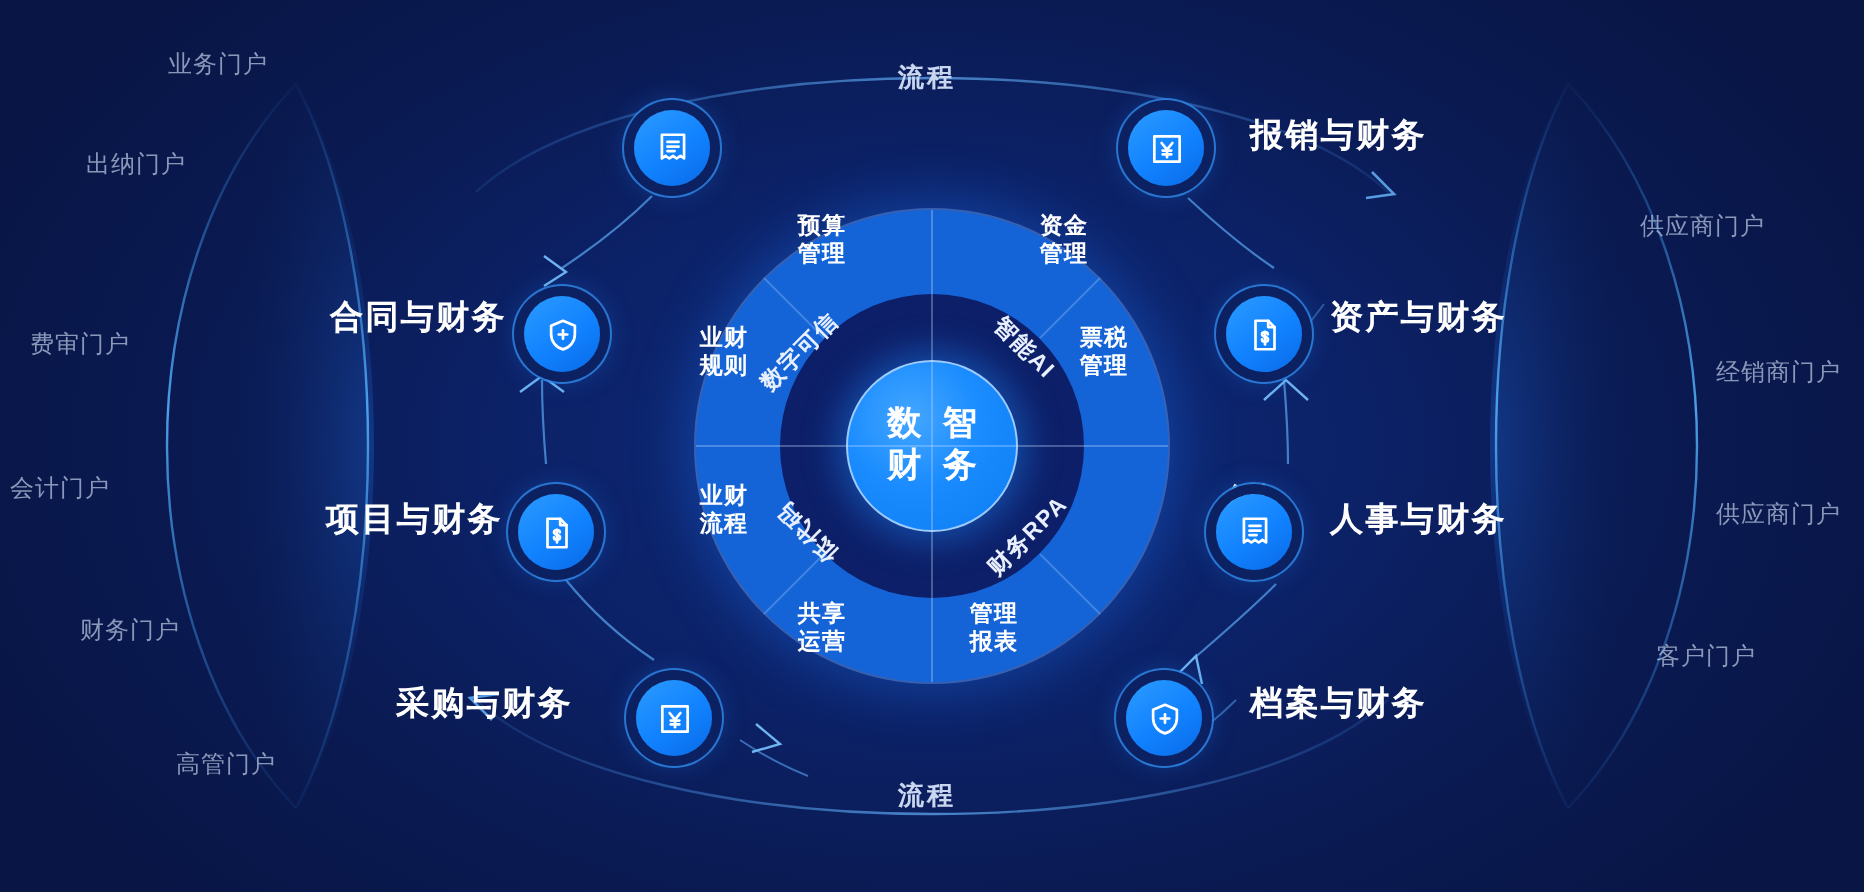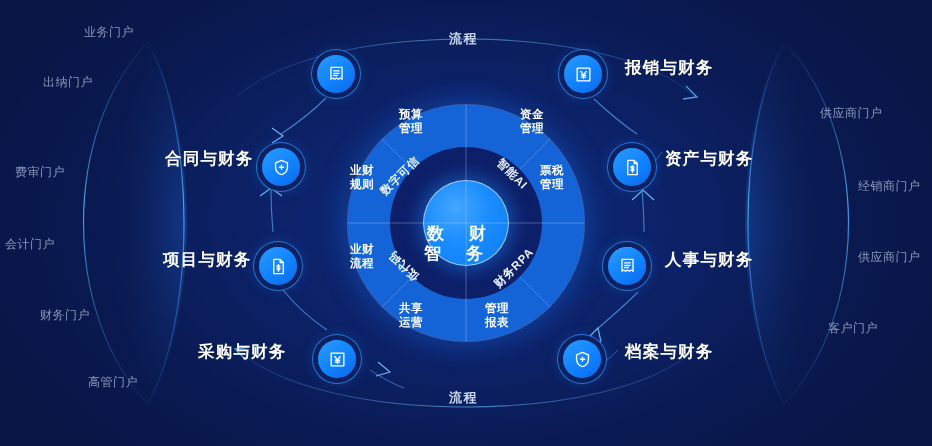--- a/index.html
+++ b/index.html
@@ -49,21 +49,21 @@
   }
   #ring-inner{
     width:152px;height:152px;
     background:#0d1f68;
   }
   #core{
     width:84px;height:84px;
     background:radial-gradient(circle at 38% 33%, #44a6ff 0%, #1a8cff 45%, #0d7bf2 100%);
     border:1.5px solid rgba(180,215,255,.85);
     box-shadow:0 0 18px 4px rgba(30,140,255,.45);
-    display:flex;align-items:flex-end;justify-content:center;
+    display:flex;flex-direction:column;align-items:center;justify-content:center;
   }
   #core .core-line{
     color:#fff;font-size:17px;font-weight:bold;letter-spacing:3px;line-height:1.22;
     text-indent:3px;
   }
   
   .sec{
     position:absolute;color:#ffffff;font-size:11.5px;font-weight:bold;
     line-height:1.25;text-align:center;white-space:nowrap;letter-spacing:.6px;
     transform:translate(-50%,-50%);

